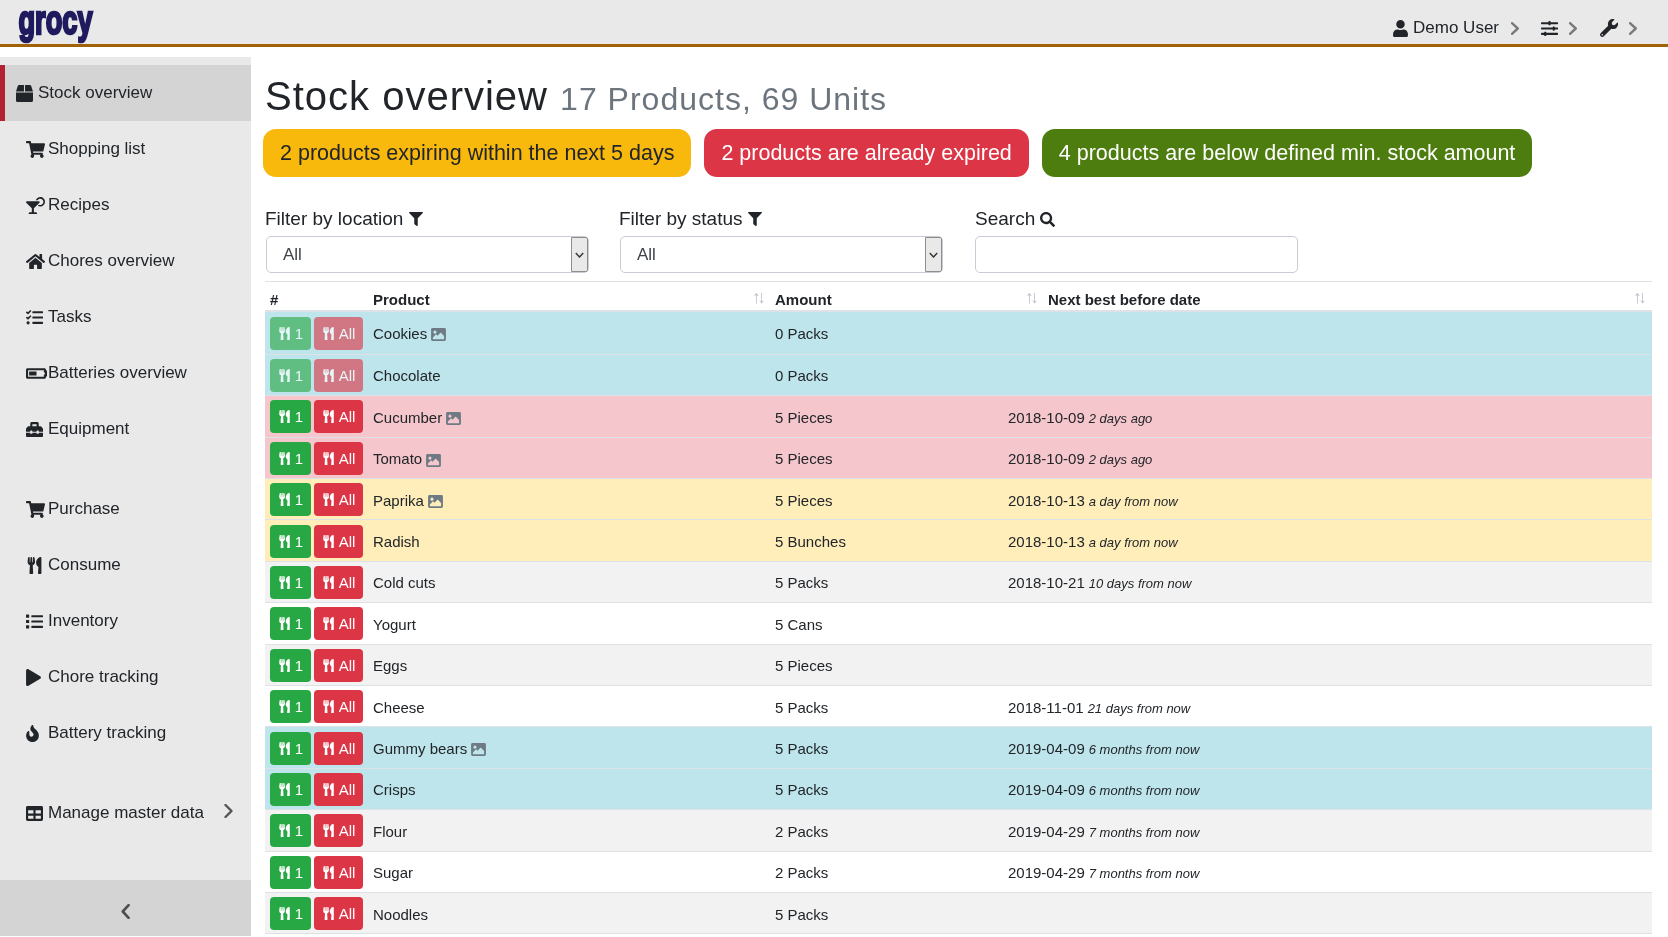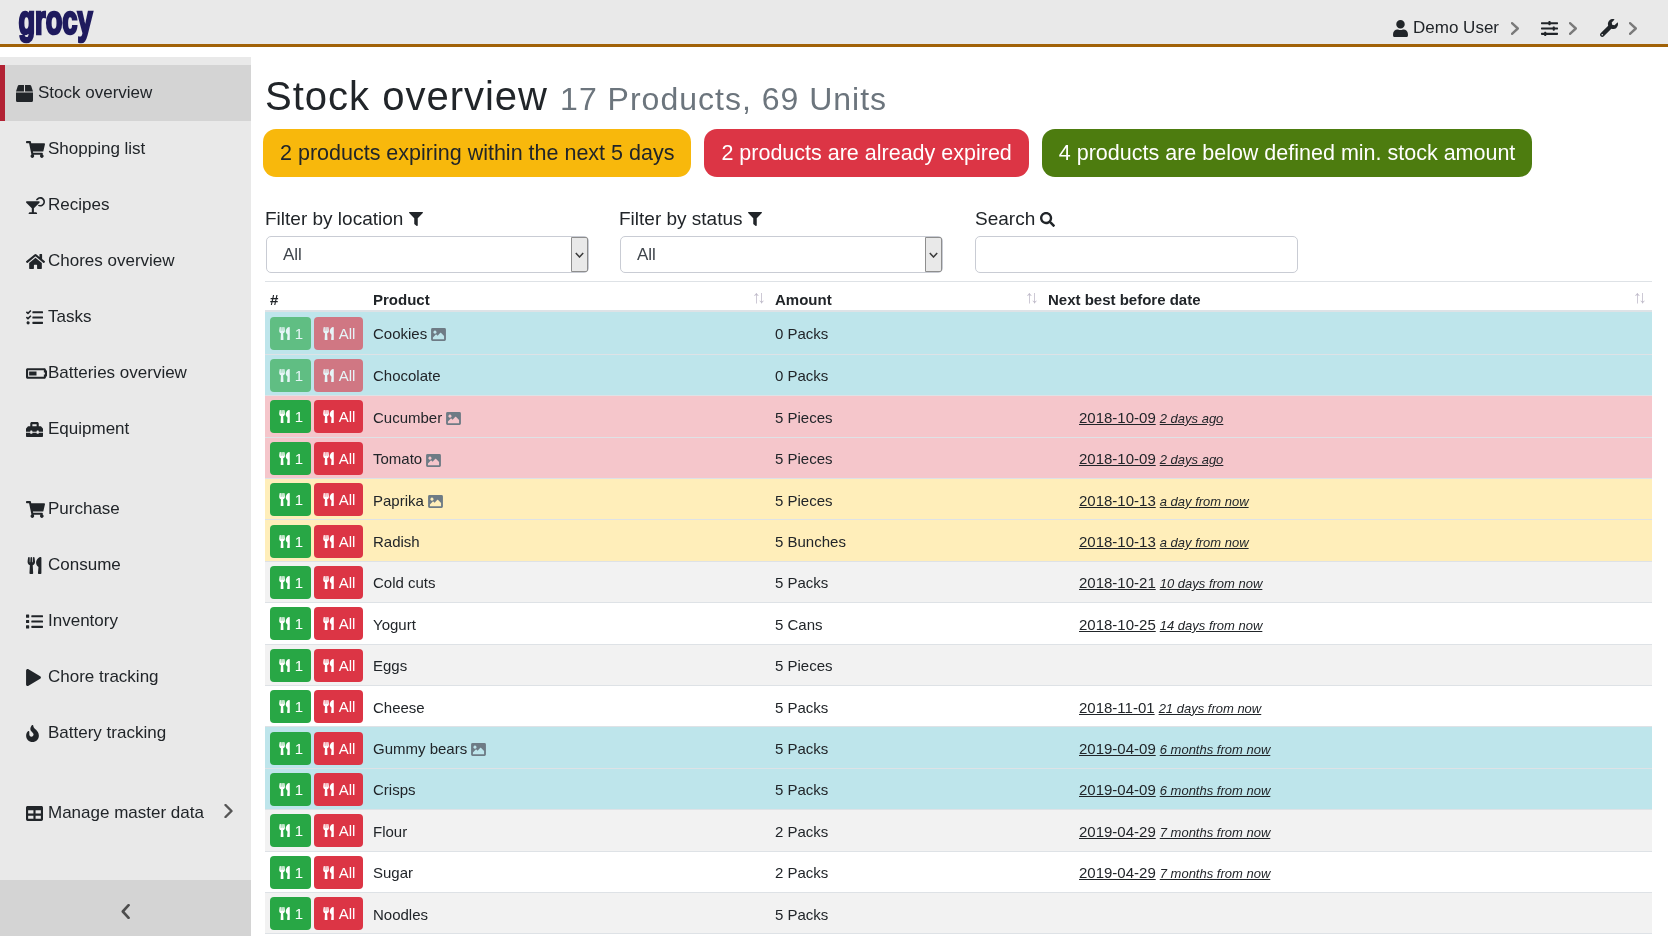--- a/index.html
+++ b/index.html
@@ -40,21 +40,21 @@
 .th { position:absolute; top:10px; font-weight:bold; font-size:15px; line-height:15px; white-space:nowrap; }
 .sort { position:absolute; top:7px; color:#bfbac9; font-size:17.5px; line-height:17px; letter-spacing:-3.4px; font-weight:normal; }
 .trow { position:absolute; left:265px; width:1387px; height:41.4px; border-top:1px solid #dee2e6; font-size:15px; }
 .trow.first { border-top:none; }
 .tbot { position:absolute; left:265px; width:1387px; height:1px; background:#dee2e6; }
 .bg-w0 { background:#f2f2f2; } .bg-w1 { background:#ffffff; }
 .bg-i0, .bg-i1 { background:#bee5eb; }
 .bg-d0, .bg-d1 { background:#f5c6cb; }
 .bg-y0, .bg-y1 { background:#ffeeba; }
 .cell { position:absolute; top:1.5px; height:40.4px; line-height:40.4px; white-space:nowrap; }
-.c1 { left:108px; } .c2 { left:510px; } .c3 { left:814px;text-decoration:underline; }
+.c1 { left:108px; } .c2 { left:510px; } .c3 { left:743px; }
 .btns { display:flex; }
 .bgr, .brd { height:33px; border-radius:4px; color:#fff; font-size:15px; display:flex; align-items:center; justify-content:center; }
 .bgr { width:41px; background:#28a745; }
 .brd { width:49px; background:#dc3545; margin-left:3px; }
 .bgr svg, .brd svg { margin-right:4px; }
 .dis { opacity:0.62; }
 .ta { font-size:13px; font-style:italic; margin-left:4px; }
 .imgic { display:inline-block; vertical-align:-2.5px; margin-left:4px; }
 </style>
 </head>
@@ -373,21 +373,20 @@
       <div class="btns" style="position:absolute;left:5px;top:4.2px;">
         <div class="bgr"><svg width="13" height="13" viewBox="0 0 416 512">
             <path fill="currentColor" d="M207.9 15.2c.8 4.7 16.1 94.5 16.1 128.8 0 52.3-27.8 89.6-68.9 104.6L168 486.7c.7 13.7-10.2 25.3-24 25.3H80c-13.7 0-24.7-11.5-24-25.3l12.9-238.1C27.7 233.6 0 196.2 0 144 0 109.6 15.3 19.9 16.1 15.2 19.3-5.1 61.4-5.4 64 16.3v141.2c1.3 3.4 15.1 3.2 16 0 1.4-25.3 7.9-139.2 8-141.8 3.3-20.8 44.7-20.8 47.9 0 .2 2.7 6.6 116.5 8 141.8.9 3.2 14.8 3.4 16 0V16.3c2.6-21.6 44.8-21.4 48-1.1zm119.2 285.7l-15 185.1c-1.2 14 9.9 26 23.9 26h56c13.3 0 24-10.7 24-24V24c0-13.2-10.7-24-24-24-82.5 0-221.4 178.5-64.9 300.9z"></path>
           </svg>1</div>
         <div class="brd"><svg width="13" height="13" viewBox="0 0 416 512">
             <path fill="currentColor" d="M207.9 15.2c.8 4.7 16.1 94.5 16.1 128.8 0 52.3-27.8 89.6-68.9 104.6L168 486.7c.7 13.7-10.2 25.3-24 25.3H80c-13.7 0-24.7-11.5-24-25.3l12.9-238.1C27.7 233.6 0 196.2 0 144 0 109.6 15.3 19.9 16.1 15.2 19.3-5.1 61.4-5.4 64 16.3v141.2c1.3 3.4 15.1 3.2 16 0 1.4-25.3 7.9-139.2 8-141.8 3.3-20.8 44.7-20.8 47.9 0 .2 2.7 6.6 116.5 8 141.8.9 3.2 14.8 3.4 16 0V16.3c2.6-21.6 44.8-21.4 48-1.1zm119.2 285.7l-15 185.1c-1.2 14 9.9 26 23.9 26h56c13.3 0 24-10.7 24-24V24c0-13.2-10.7-24-24-24-82.5 0-221.4 178.5-64.9 300.9z"></path>
           </svg>All</div>
       </div>
       <span class="cell c1">Yogurt</span>
       <span class="cell c2">5 Cans</span>
-      <span class="cell c3">2018-10-25<span class="ta">14 days from now</span></span>
     </div>
     <div class="trow bg-w0" style="top:643.60px">
       <div class="btns" style="position:absolute;left:5px;top:4.2px;">
         <div class="bgr"><svg width="13" height="13" viewBox="0 0 416 512">
             <path fill="currentColor" d="M207.9 15.2c.8 4.7 16.1 94.5 16.1 128.8 0 52.3-27.8 89.6-68.9 104.6L168 486.7c.7 13.7-10.2 25.3-24 25.3H80c-13.7 0-24.7-11.5-24-25.3l12.9-238.1C27.7 233.6 0 196.2 0 144 0 109.6 15.3 19.9 16.1 15.2 19.3-5.1 61.4-5.4 64 16.3v141.2c1.3 3.4 15.1 3.2 16 0 1.4-25.3 7.9-139.2 8-141.8 3.3-20.8 44.7-20.8 47.9 0 .2 2.7 6.6 116.5 8 141.8.9 3.2 14.8 3.4 16 0V16.3c2.6-21.6 44.8-21.4 48-1.1zm119.2 285.7l-15 185.1c-1.2 14 9.9 26 23.9 26h56c13.3 0 24-10.7 24-24V24c0-13.2-10.7-24-24-24-82.5 0-221.4 178.5-64.9 300.9z"></path>
           </svg>1</div>
         <div class="brd"><svg width="13" height="13" viewBox="0 0 416 512">
             <path fill="currentColor" d="M207.9 15.2c.8 4.7 16.1 94.5 16.1 128.8 0 52.3-27.8 89.6-68.9 104.6L168 486.7c.7 13.7-10.2 25.3-24 25.3H80c-13.7 0-24.7-11.5-24-25.3l12.9-238.1C27.7 233.6 0 196.2 0 144 0 109.6 15.3 19.9 16.1 15.2 19.3-5.1 61.4-5.4 64 16.3v141.2c1.3 3.4 15.1 3.2 16 0 1.4-25.3 7.9-139.2 8-141.8 3.3-20.8 44.7-20.8 47.9 0 .2 2.7 6.6 116.5 8 141.8.9 3.2 14.8 3.4 16 0V16.3c2.6-21.6 44.8-21.4 48-1.1zm119.2 285.7l-15 185.1c-1.2 14 9.9 26 23.9 26h56c13.3 0 24-10.7 24-24V24c0-13.2-10.7-24-24-24-82.5 0-221.4 178.5-64.9 300.9z"></path>
           </svg>All</div>
       </div>

